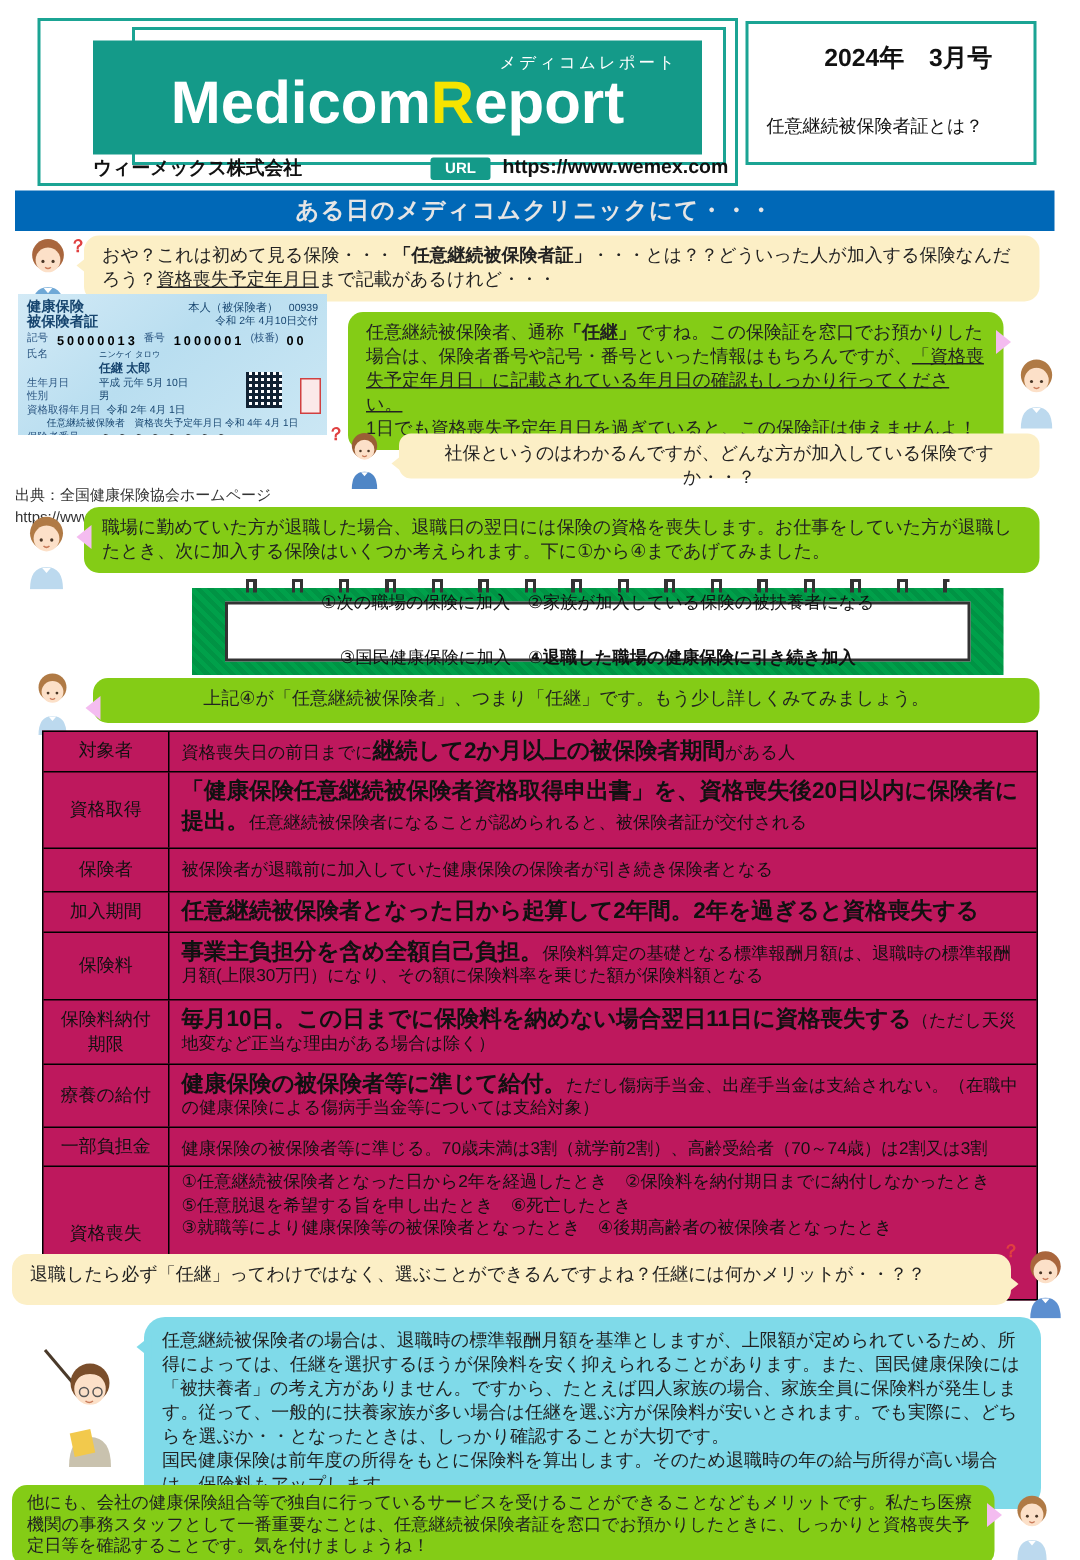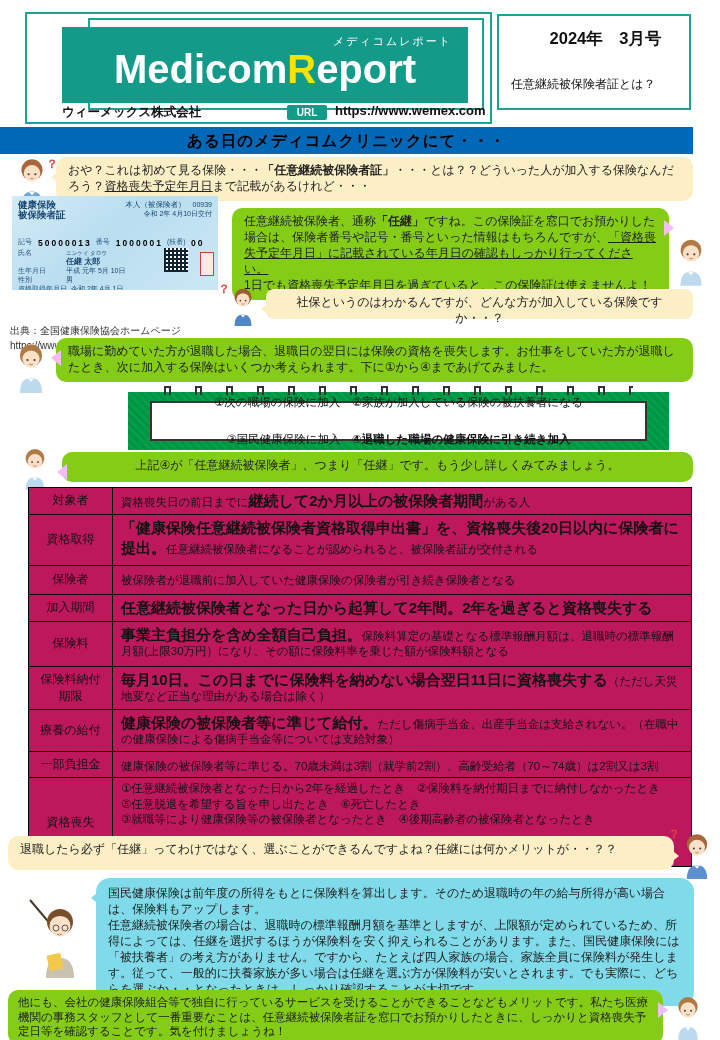--- a/index.html
+++ b/index.html
@@ -13,21 +13,21 @@
   .logo-sub{position:absolute;right:16px;top:7px;font-size:11px;letter-spacing:2px;}
   .logo-main{position:absolute;left:0;right:0;top:20px;text-align:center;font-size:40px;font-weight:bold;letter-spacing:0;}
   .logo-main .r{color:#F5E400;}
   .company{position:absolute;left:62px;top:104px;font-size:12.5px;font-weight:bold;color:#111;}
   .url-badge{position:absolute;left:287px;top:105px;width:40px;height:15px;background:#149A89;color:#fff;
              font-size:10px;font-weight:bold;text-align:center;line-height:15px;border-radius:2px;}
   .url-text{position:absolute;left:335px;top:103px;font-size:13px;font-weight:bold;color:#111;}
   .issue-box{position:absolute;left:497px;top:14px;width:190px;height:92px;border:2px solid #1BA494;background:#fff;}
   .issue{position:absolute;left:0;right:0;top:12px;text-align:center;font-size:16.5px;font-weight:bold;color:#111;padding-left:23px;}
   .topic{position:absolute;left:12px;top:60px;font-size:12px;color:#111;}
-  .banner{position:absolute;left:0;top:127px;width:693px;height:27px;background:#0068B7;color:#000000;
+  .banner{position:absolute;left:10px;top:127px;width:693px;height:27px;background:#0068B7;color:#e5e5e5;
           font-size:15.5px;font-weight:bold;text-align:center;line-height:27px;letter-spacing:1px;}
   
   .bubble{position:absolute;border-radius:10px;font-size:12px;line-height:1.33;padding:6px 12px;box-sizing:border-box;}
   .yellow{background:#FCEFC6;--bb:#FCEFC6;}
   .pink{background:#84cc16;--bb:#F4BCF0;}
   .cyan{background:#7FDAE9;--bb:#7FDAE9;}
   .tl::before,.tr::before{content:"";position:absolute;border:8px solid transparent;top:12px;}
   .tl::before{left:-13px;border-right:10px solid var(--bb);}
   .tr::before{right:-13px;border-left:10px solid var(--bb);}
   .ul{text-decoration:underline;}
@@ -114,21 +114,21 @@
   </div>
 
   <div class="card">
     <div style="display:flex;justify-content:space-between;">
       <div class="t"><span>健康保険</span><br><span>被保険者証</span></div>
       <div style="text-align:right;">
         <div><span style="font-size:7.5px">本人（被保険者）</span>　<span>00939</span></div>
         <div>令和 2年 4月10日交付</div>
       </div>
     </div>
-    <div class="card-row" style="margin-top:17px;">
+    <div class="card-row" style="margin-top:1px;">
       <span class="lab" style="min-width:16px">記号</span>
         <span class="num">50000013</span>
       <span class="lab" style="min-width:16px">番号</span>
         <span class="num">1000001</span>
       <span class="lab" style="min-width:20px">(枝番)</span>
         <span class="num">00</span>
     </div>
     <div class="card-row">
         <span class="lab">氏名</span>
       <span><span style="font-size:5.5px">ニンケイ タロウ</span><br><b style="font-size:8px">任継 太郎</b></span>
@@ -263,22 +263,22 @@
     <circle cx="38" cy="30" r="13" fill="#7A4E2B"></circle>
     <circle cx="38" cy="34" r="10.5" fill="#FCE0C8"></circle>
     <path d="M26 30 a12.5 12.5 0 0 1 24 0 q-5 -6 -12 -6 q-7 0 -12 6 z" fill="#7A4E2B"></path>
     <circle cx="34" cy="36" r="3" fill="none" stroke="#555" stroke-width="1"></circle>
     <circle cx="43" cy="36" r="3" fill="none" stroke="#555" stroke-width="1"></circle>
     <path d="M35 42 q2.5 2 5 0" stroke="#C97B5A" fill="none" stroke-width="1"></path>
     <path d="M24 86 q0 -20 14 -20 q14 0 14 20 z" fill="#C9C2AE"></path>
     <rect x="26" y="62" width="14" height="16" fill="#F2C94C" transform="rotate(-12 33 70)"></rect>
   </svg>
   <div class="bubble cyan tl" style="left:96px;top:878px;width:598px;min-height:108px;border-radius:14px;--bb:#7FDAE9;padding:8px 12px;">
+    <div>任意継続被保険者の場合は、退職時の標準報酬月額を基準としますが、上限額が定められているため、所得によっては、任継を選択するほうが保険料を安く抑えられることがあります。また、国民健康保険には「被扶養者」の考え方がありません。ですから、たとえば四人家族の場合、家族全員に保険料が発生します。従って、一般的に扶養家族が多い場合は任継を選ぶ方が保険料が安いとされます。でも実際に、どちらを選ぶか・・となったときは、しっかり確認することが大切です。</div>
     <div>国民健康保険は前年度の所得をもとに保険料を算出します。そのため退職時の年の給与所得が高い場合は、保険料もアップします。</div>
-    <div>任意継続被保険者の場合は、退職時の標準報酬月額を基準としますが、上限額が定められているため、所得によっては、任継を選択するほうが保険料を安く抑えられることがあります。また、国民健康保険には「被扶養者」の考え方がありません。ですから、たとえば四人家族の場合、家族全員に保険料が発生します。従って、一般的に扶養家族が多い場合は任継を選ぶ方が保険料が安いとされます。でも実際に、どちらを選ぶか・・となったときは、しっかり確認することが大切です。</div>
   </div>
 
   <div class="bubble pink tr" style="left:8px;top:990px;width:655px;min-height:48px;font-size:11.5px;line-height:1.28;padding:5px 10px;">
     <span>他にも、会社の健康保険組合等で独自に行っているサービスを受けることができることなどもメリットです。私たち医療機関の事務スタッフとして一番重要なことは、任意継続被保険者証を窓口でお預かりしたときに、しっかりと資格喪失予定日等を確認することです。気を付けましょうね！</span>
   </div>
   <svg class="av" style="left:668px;top:994px;--hair:#B07A45;--shirt:#BCD9EE" width="40" height="46">
       <use href="#av-person"></use>
     </svg>
 
 </div>

